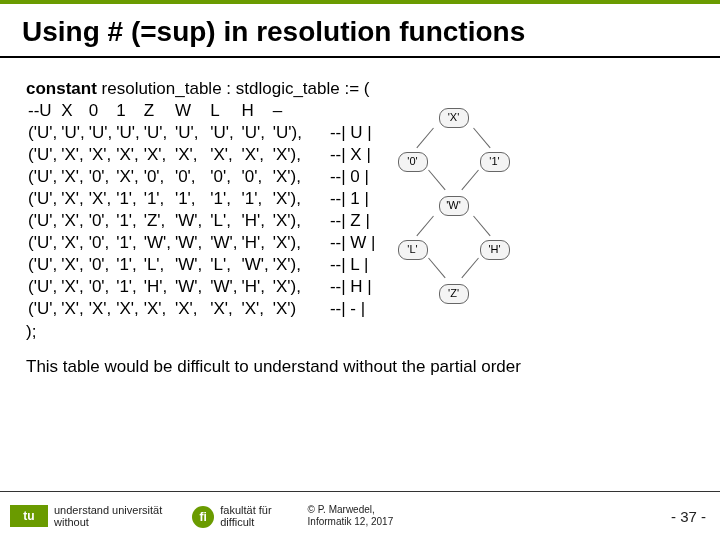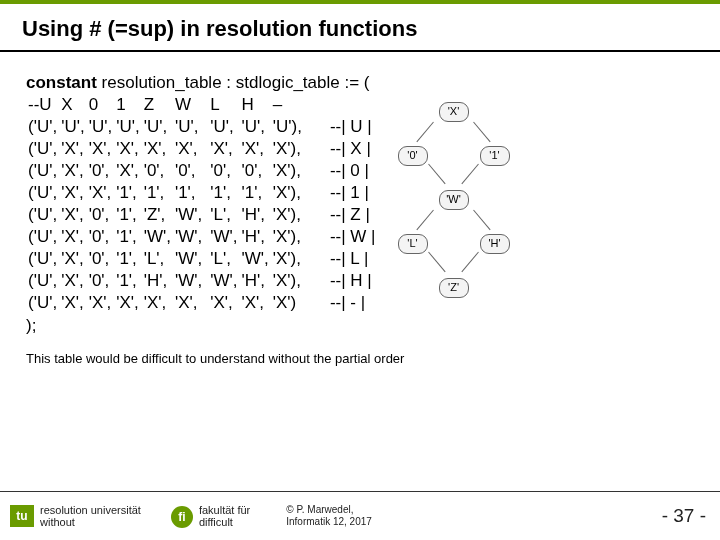--- a/index.html
+++ b/index.html
@@ -1,34 +1,34 @@
 <!DOCTYPE html>
 <html><head>
 <meta charset="utf-8">
 <style>
   html,body{margin:0;padding:0;width:720px;height:540px;background:#fff;font-family:Arial,Helvetica,sans-serif;color:#000}
   .rule-top{height:4px;background:#6a9b00;margin:0 0 6px 0}
-  .title{font-size:22px;font-weight:bold;padding:6px 0 8px 22px}
+  .title{font-size:28px;font-weight:bold;padding:6px 0 8px 22px}
   .rule-thin{height:1.5px;background:#000;margin:0 0 20px 0}
   .content{display:flex;padding:0 26px 0 26px}
   .code{font-family:Arial,Helvetica,sans-serif;font-size:17px;line-height:1.3}
   .code table{border-collapse:collapse}
   .code td{padding:0 2px;white-space:nowrap;font-size:17px}
   .b{font-weight:bold}
   .diagram{flex:0 0 140px;position:relative;margin-left:6px;margin-top:30px;font-size:12px}
   .node{position:absolute;width:28px;height:18px;border:1px solid #666;border-radius:9px;text-align:center;font-size:11px;line-height:16px;background:#f4f4f4}
   .edge{position:absolute;background:#666}
-  .explain{font-size:13px;padding:14px 0 0 26px}
+  .explain{font-size:17px;padding:14px 0 0 26px}
   .footer{position:absolute;bottom:0;left:0;right:0;height:48px;border-top:1px solid #333;display:flex;align-items:center;padding:0 14px 0 10px;font-size:11px;color:#222}
   .tu{display:flex;align-items:center;gap:6px}
-  .tu-badge{width:24px;height:22px;background:#6a9b00;color:#fff;font-weight:bold;font-size:12px;display:flex;align-items:center;justify-content:center}
+  .tu-badge{width:38px;height:22px;background:#6a9b00;color:#fff;font-weight:bold;font-size:12px;display:flex;align-items:center;justify-content:center}
   .fi{display:flex;align-items:flex-end;gap:6px;margin-left:30px}
   .fi-badge{width:22px;height:22px;background:#6a9b00;border-radius:50%;color:#fff;font-weight:bold;font-size:12px;display:flex;align-items:center;justify-content:center}
   .copy{margin-left:36px;font-size:10px;line-height:1.2}
-  .pg{margin-left:auto;font-size:19px}
+  .pg{margin-left:auto;font-size:15px}
 </style>
 </head>
 <body>
 
 <div class="rule-top"></div>
 <div class="title">Using # (=sup) in resolution functions</div>
 <div class="rule-thin"></div>
 
 <div class="content">
   <div class="code">
@@ -200,21 +200,21 @@
     <div class="edge" style="left:94px;top:150px;width:1px;height:26px;transform:rotate(40deg);transform-origin:top"></div>
   </div>
 </div>
 
 <div class="explain">This table would be difficult to understand without the partial order</div>
 
 <div class="footer">
   <div class="tu">
     <div class="tu-badge">tu</div>
     <div>
-      <div>resolution universität</div>
+      <div>understand universität</div>
       <div>without</div>
     </div>
   </div>
   <div class="fi">
     <div class="fi-badge">fi</div>
     <div>
       <div>fakultät für</div>
       <div>difficult</div>
     </div>
   </div>

